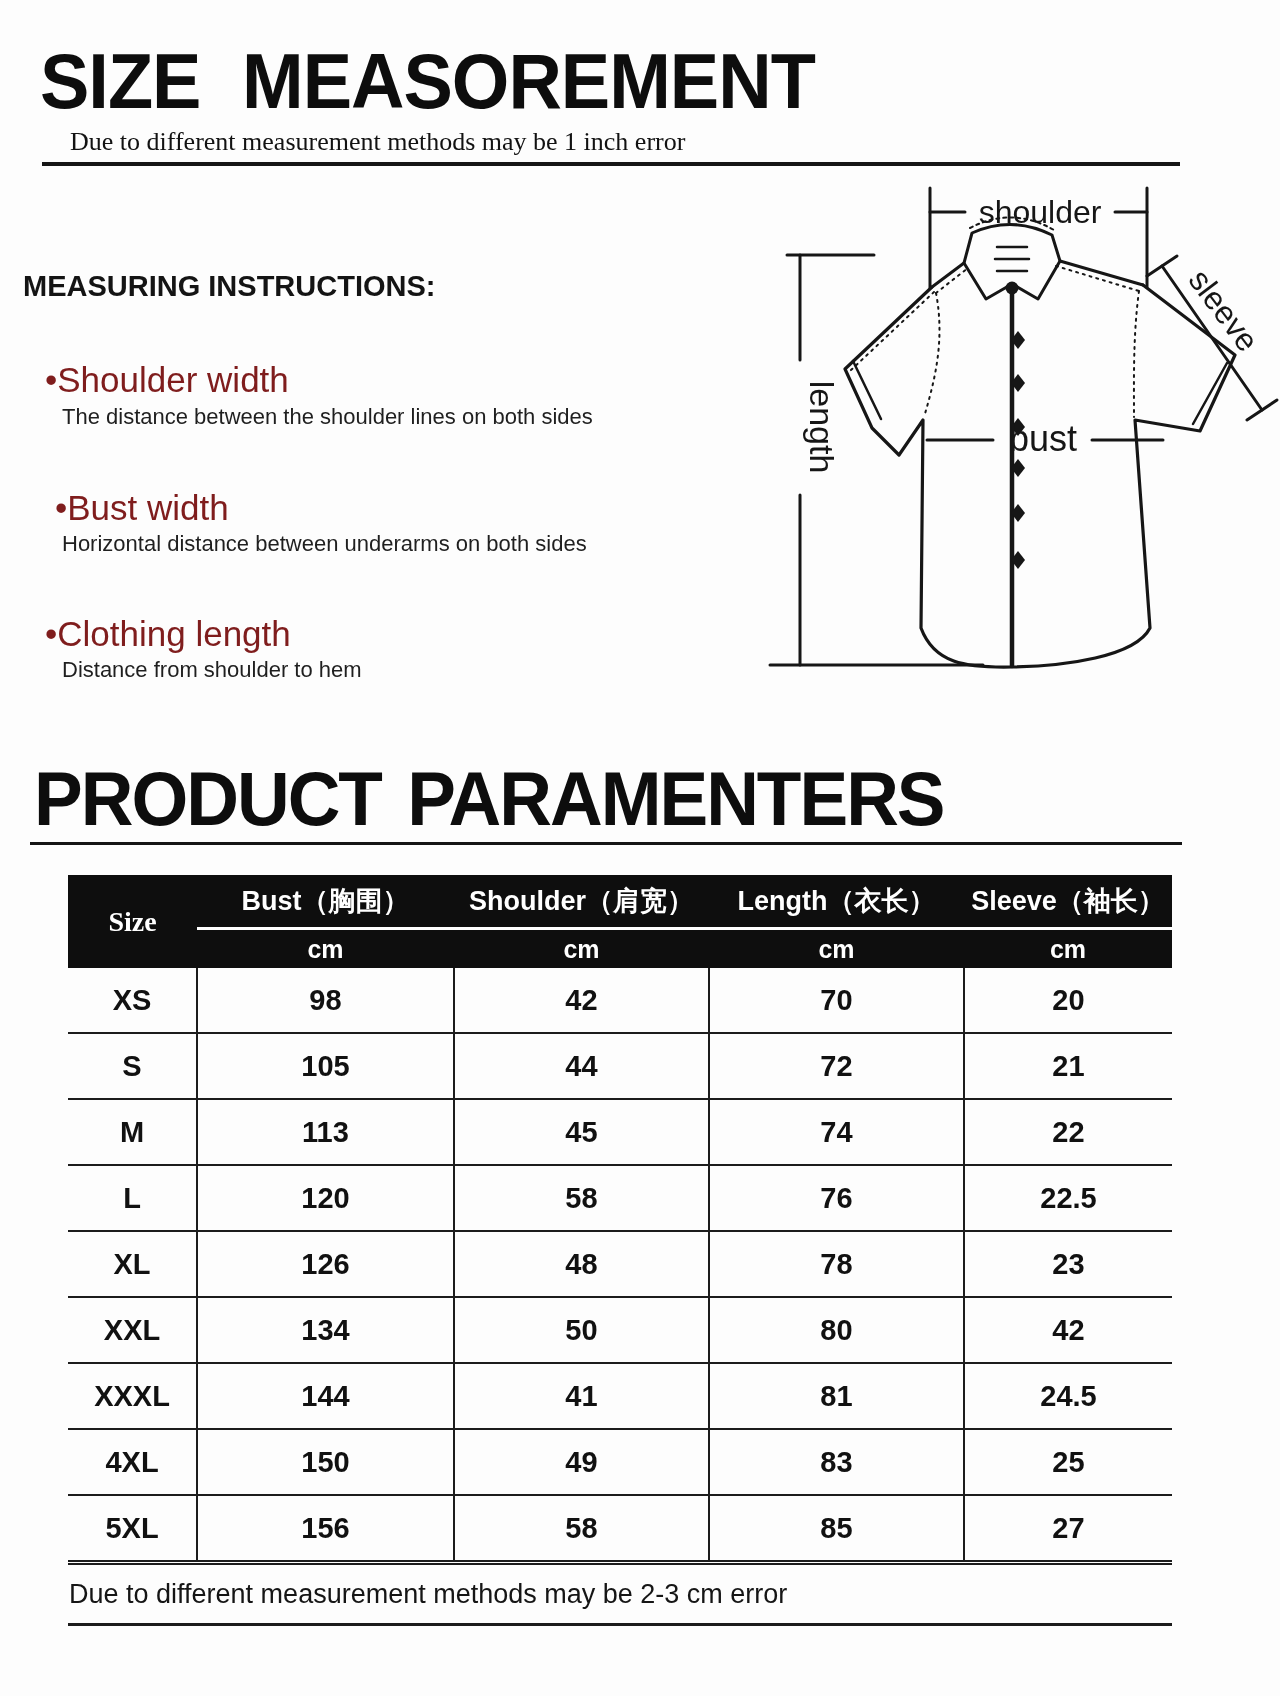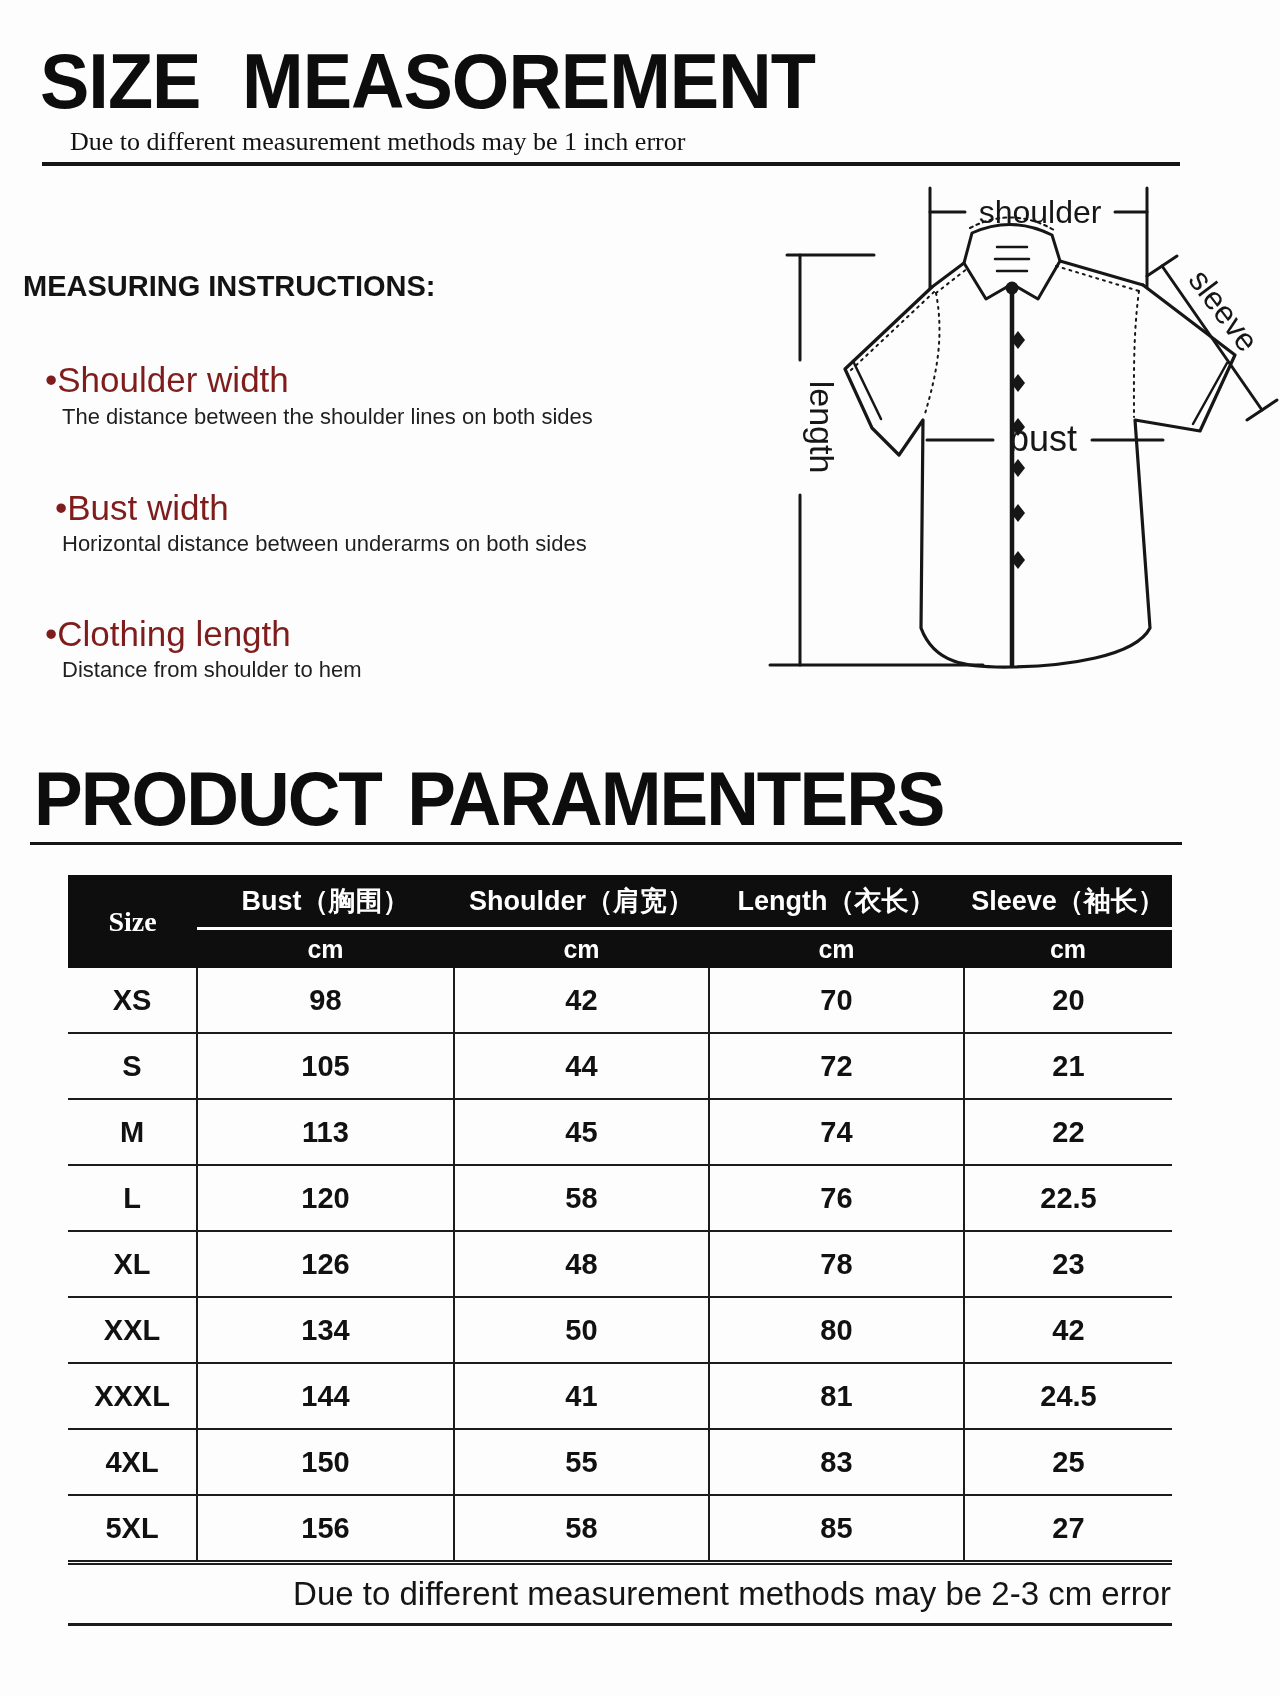--- a/index.html
+++ b/index.html
@@ -49,21 +49,21 @@
   .size-table tr.hrow1 th:not(.size-th){border-bottom:3px solid #fff;}
   .size-table tr.hrow2 td{font-size:25px;height:36px;}
   .size-table tbody th,.size-table tbody td{
     font-size:29px;font-weight:bold;color:#111;text-align:center;height:62px;
     border-bottom:2.5px solid #1c1c1c;background:transparent;
   }
   .size-table tbody td,.size-table tbody th{border-left:2.5px solid #1c1c1c;}
   .size-table tbody tr th:first-child{border-left:none;}
   .size-table tfoot td{
     border-top:5px double #1c1c1c;border-bottom:3px solid #1c1c1c;
-    font-size:33px;font-weight:500;color:#151515;text-align:right;height:56px;
+    font-size:27px;font-weight:500;color:#151515;text-align:left;height:56px;
   }
 </style>
 </head>
 <body>
 
 <div class="abs main-title">SIZE  MEASOREMENT</div>
 <div class="abs subtitle">Due to different measurement methods may be 1 inch error</div>
 <div class="abs rule rule-1"></div>
 
 <div class="abs instr-heading">MEASURING INSTRUCTIONS:</div>
@@ -224,21 +224,21 @@
     <tr>
       <th>XXXL</th>
       <td>144</td>
       <td>41</td>
       <td>81</td>
       <td>24.5</td>
     </tr>
     <tr>
       <th>4XL</th>
       <td>150</td>
-      <td>55</td>
+      <td>49</td>
       <td>83</td>
       <td>25</td>
     </tr>
     <tr>
       <th>5XL</th>
       <td>156</td>
       <td>58</td>
       <td>85</td>
       <td>27</td>
     </tr>

